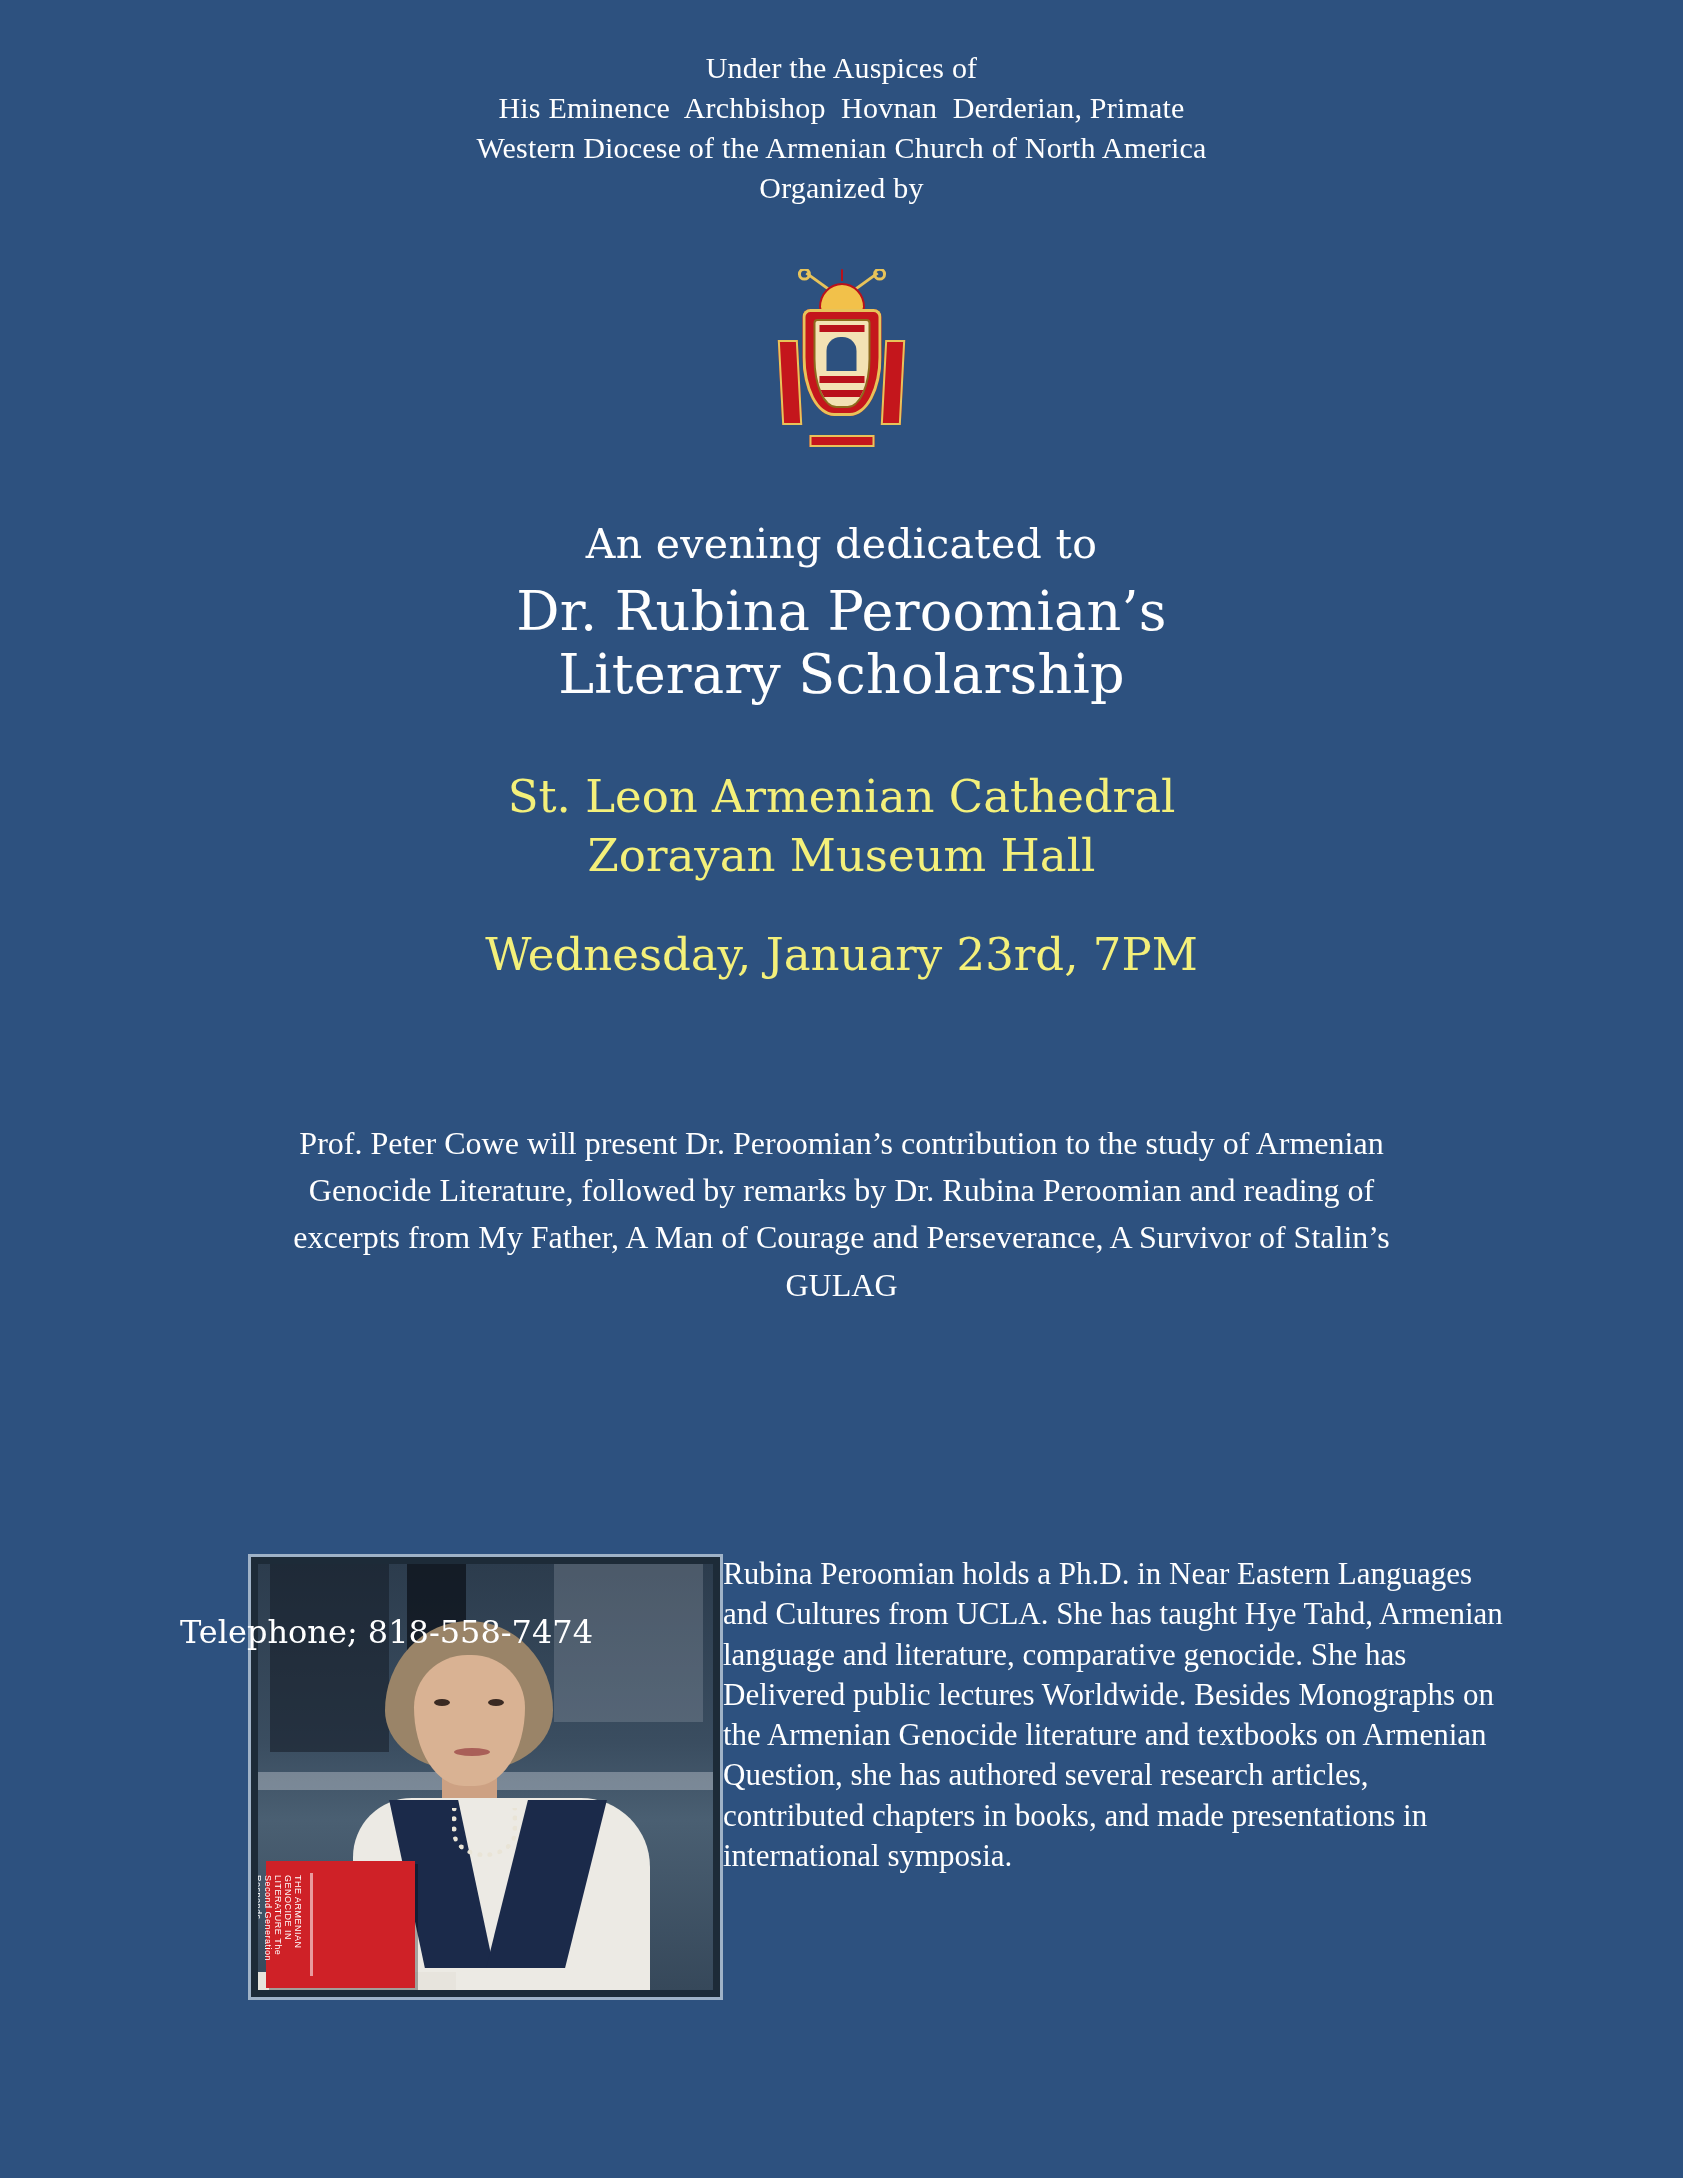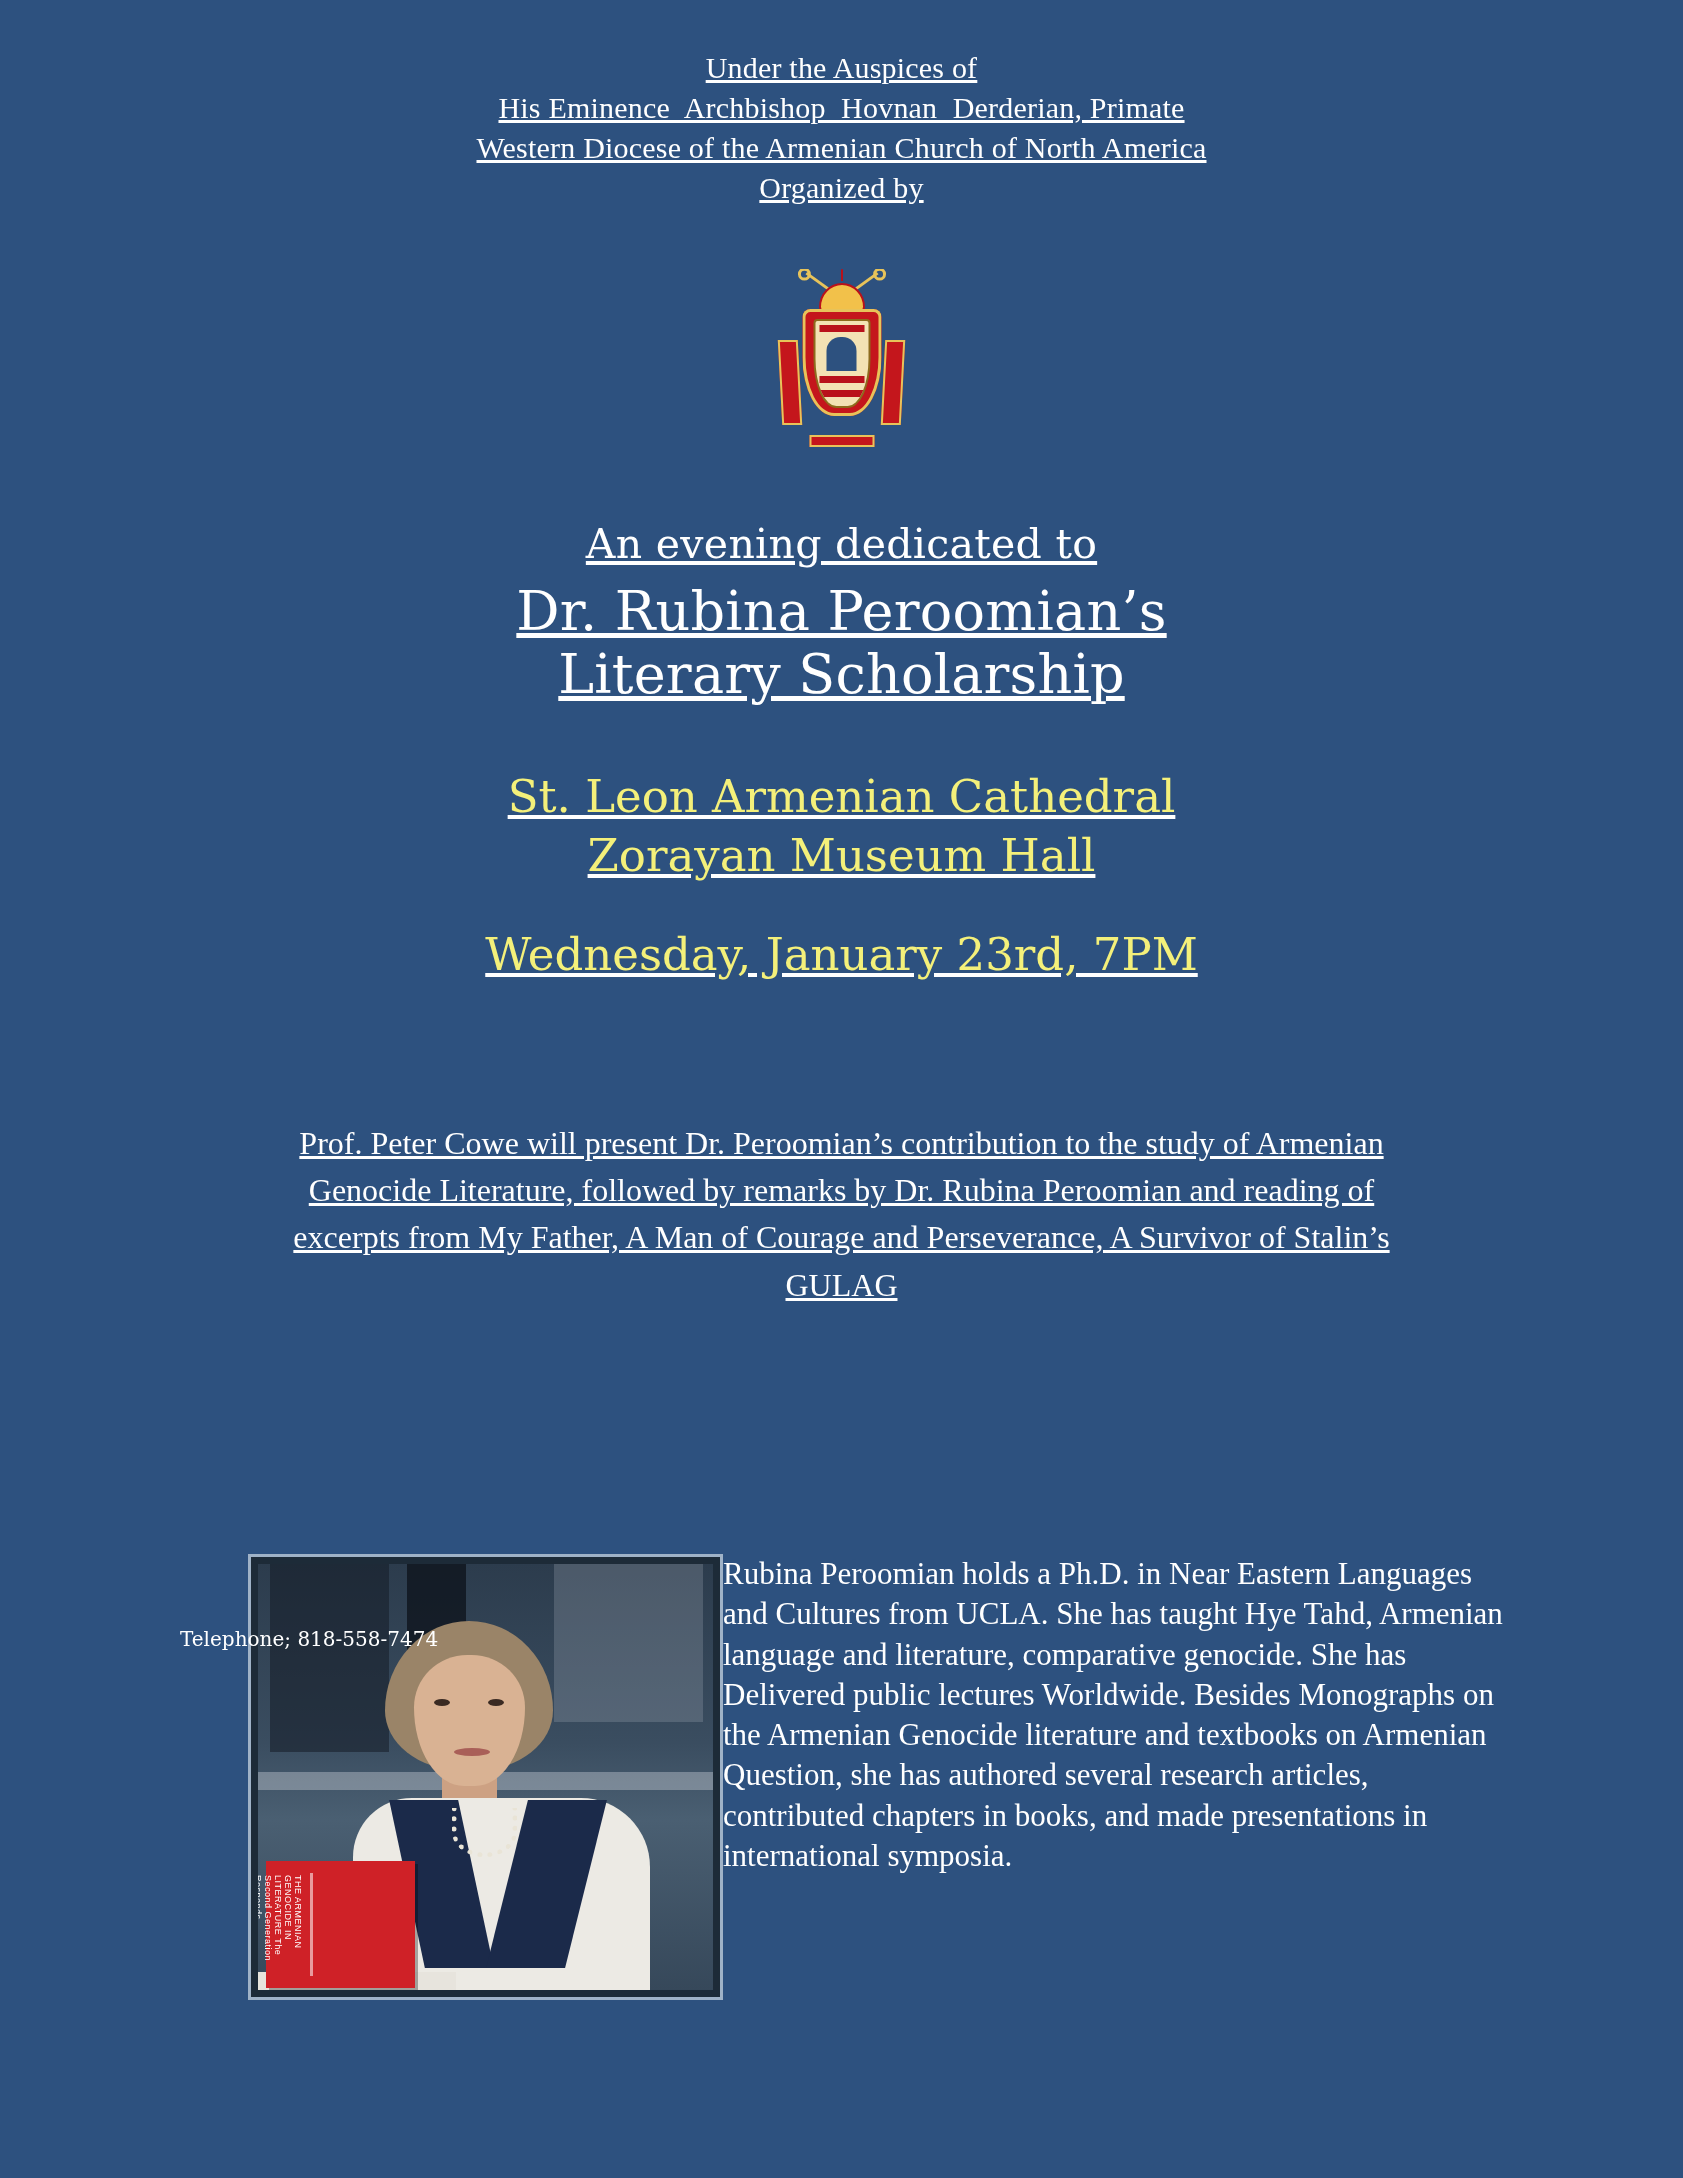--- a/index.html
+++ b/index.html
@@ -13,21 +13,20 @@
     font-family: "Liberation Serif", serif;
     color: #ffffff;
     overflow: hidden;
     position: relative;
   }
   .page {
     position: relative;
     width: 1683px;
     height: 1726px;
     box-sizing: border-box;
-    text-decoration: underline;
   }
 
   
   .auspices {
     text-align: center;
     padding-top: 48px;
     font-size: 30px;
     line-height: 1.33;
     letter-spacing: 0.2px;
     font-family: "Liberation Serif", serif;
@@ -342,21 +341,21 @@
     max-width: 792px;
   }
 
   
   .footer {
     position: absolute;
     left: 0;
     right: 0;
     bottom: 75px;
     display: flex;
-    font-size: 20px;
+    font-size: 32px;
     font-family: "DejaVu Serif", serif;
     text-align: center;
   }
   .footer .tel {
     margin-left: 180px;
   }
   .footer .addr {
     margin-left: 125px;
   }
 </style>

